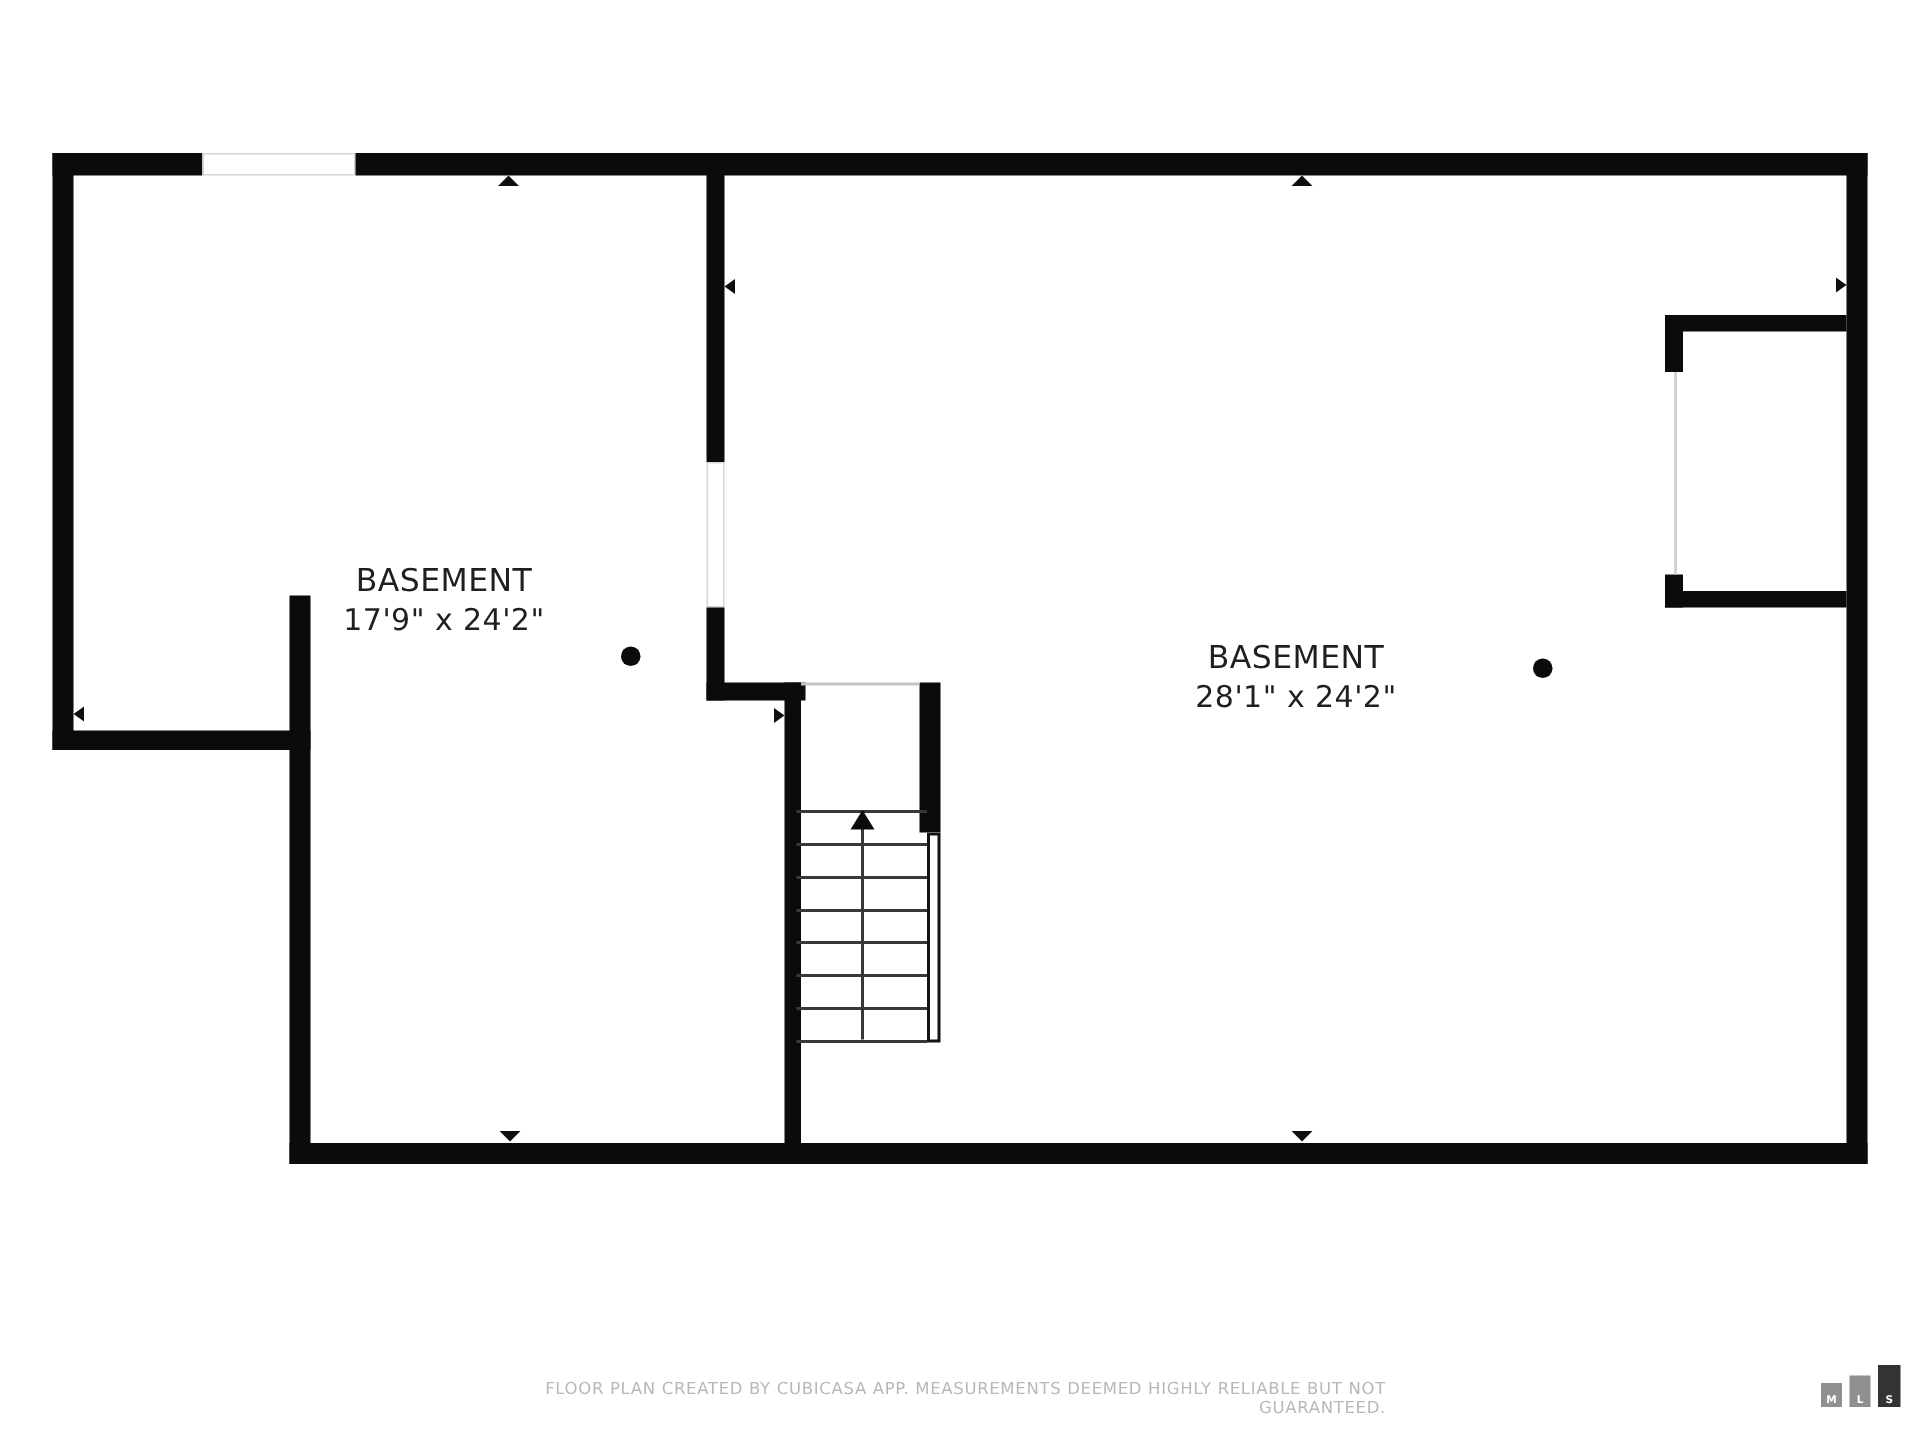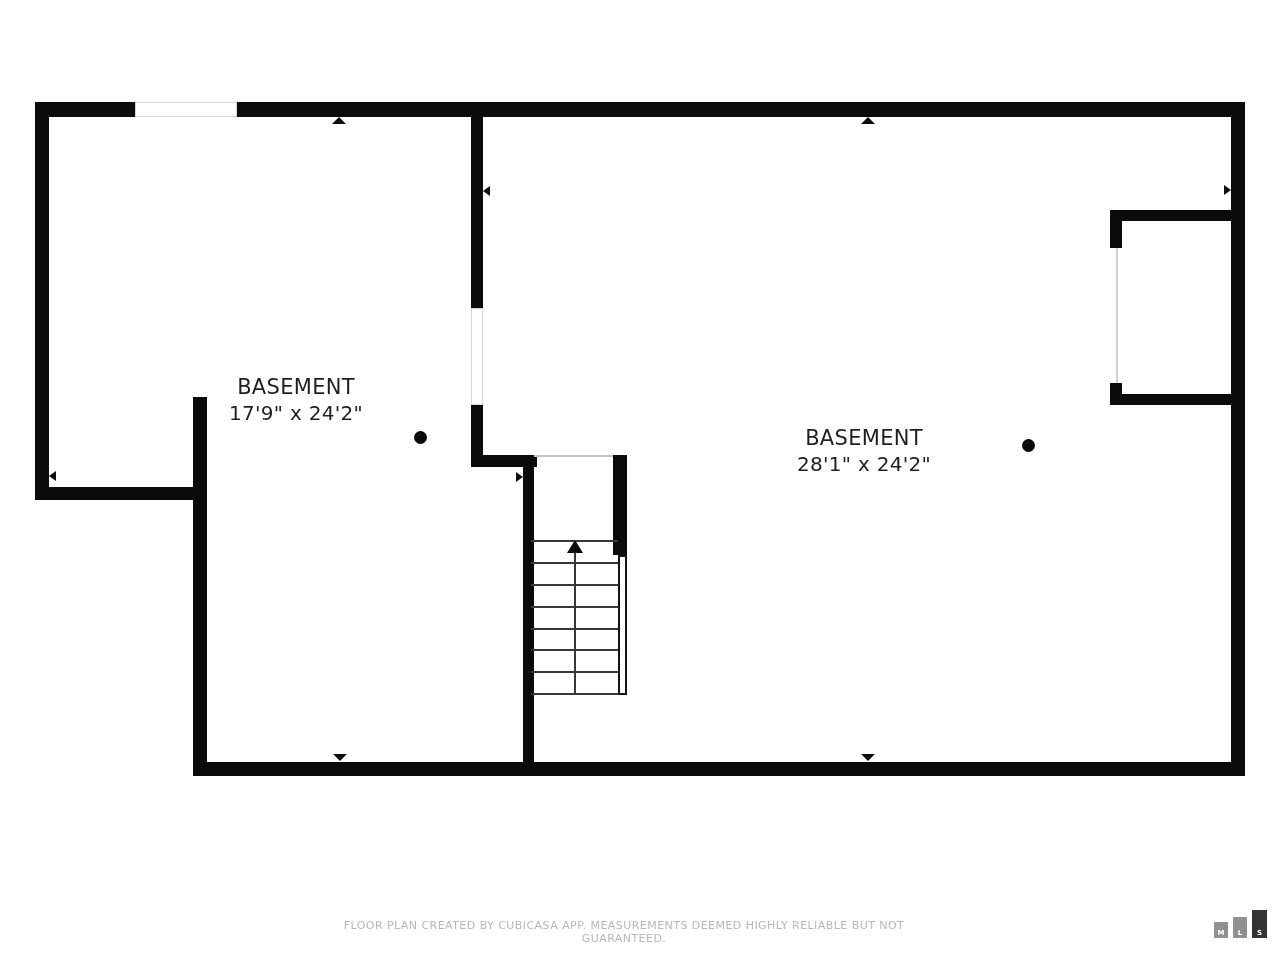--- a/index.html
+++ b/index.html
@@ -26,21 +26,21 @@
     position:absolute;left:531px;top:540px;width:87px;height:156px;
     background-image:repeating-linear-gradient(to bottom,#383838 0px,#383838 2px,transparent 2px,transparent 21.9px);
   }
   .stair-center{position:absolute;left:574px;top:552px;width:2px;height:141px;background:#383838;}
   .stair-arrow{
     position:absolute;left:567px;top:540px;width:0;height:0;
     border-left:8px solid transparent;border-right:8px solid transparent;border-bottom:13px solid #0b0b0b;
   }
   .stair-thin-wall{position:absolute;left:618px;top:555px;width:5px;height:136px;background:#ffffff;border:2px solid #141414;}
   .footer{
-    position:absolute;left:324px;top:919px;width:600px;text-align:center;
+    position:absolute;left:324px;top:919px;width:600px;text-align:right;
     color:#b8b8b8;font-size:11px;letter-spacing:0.45px;
   }
   .logo-smart{
     position:absolute;left:1071px;top:903px;
     font-size:33px;font-weight:700;letter-spacing:5px;line-height:36px;
     color:#ffffff;-webkit-text-stroke:1.3px #c2c2c2;
   }
   .logo-bar{position:absolute;display:flex;align-items:flex-end;justify-content:center;}
   .logo-bar span{color:#ffffff;font-size:7px;font-weight:700;line-height:10px;}
   .bar-m{left:1214px;top:922px;width:14px;height:16px;background:#909090;}

